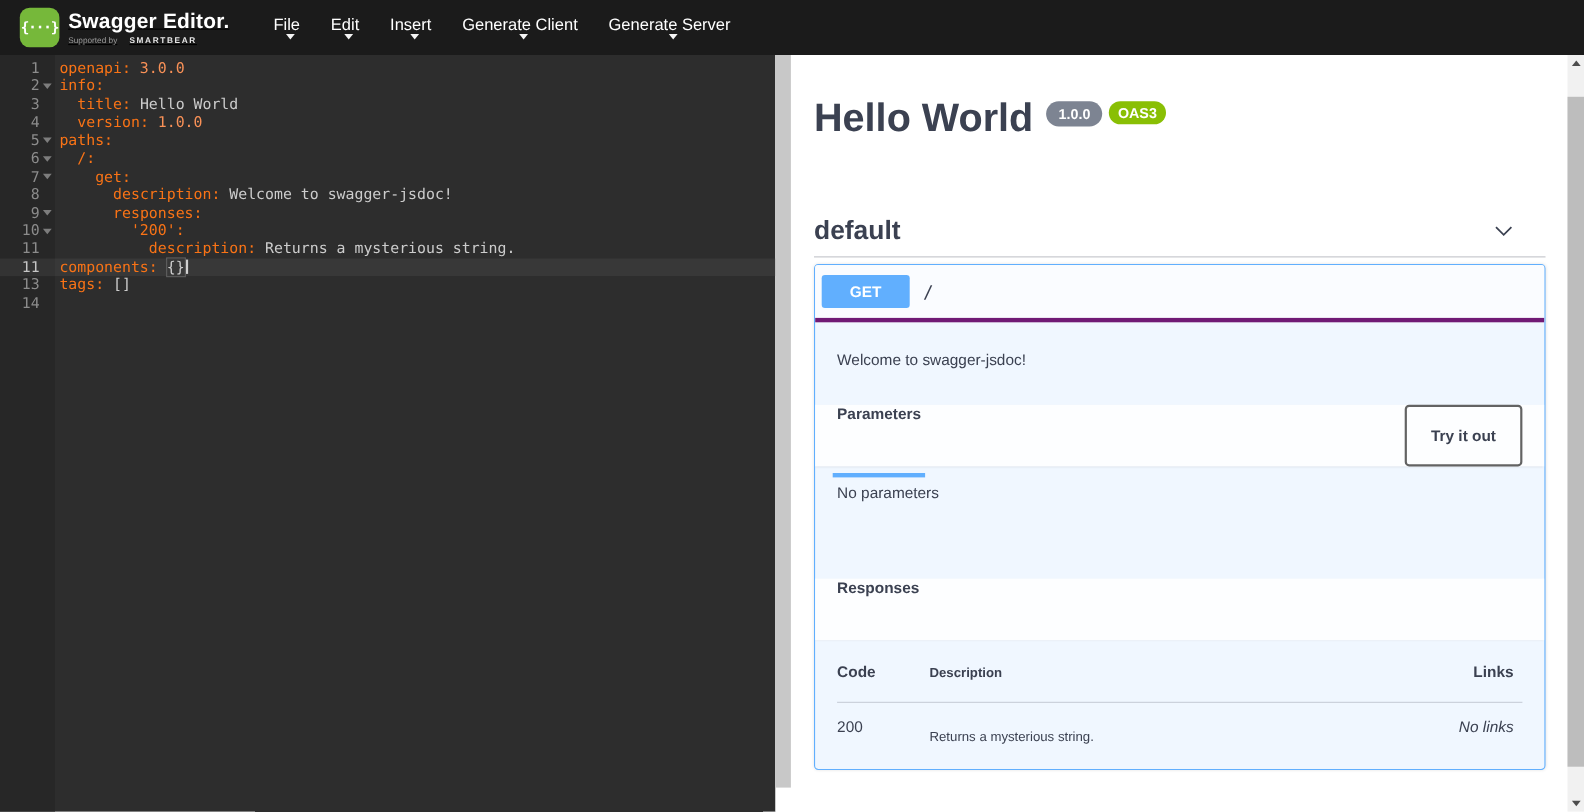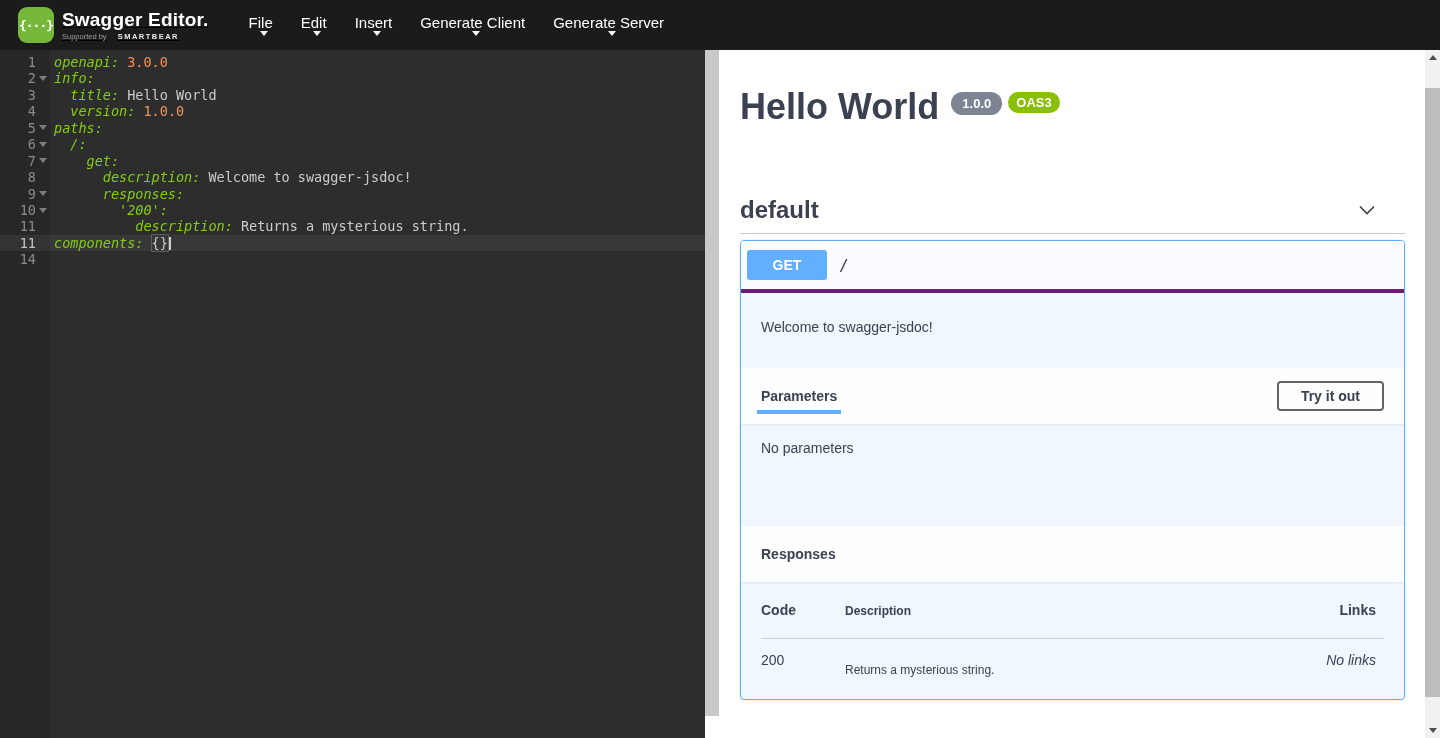--- a/index.html
+++ b/index.html
@@ -38,21 +38,21 @@
                  justify-content:flex-end; align-items:center; padding-right:3px;
                  position:relative; z-index:1; }
   .lnum { display:inline-block; text-align:right; }
   .fold-arrow { width:0; height:0; margin-left:3px;
                 border-left:4px solid transparent; border-right:4px solid transparent;
                 border-top:5px solid #7d7d7d; cursor:pointer; }
   .fold-spacer { width:11px; }
   .code-cell { flex:1; white-space:pre; color:#cccccc; padding-left:4px; }
   .ed-row.active .code-cell { background:#383838; }
   .ed-row.active .gutter-cell { background:#333333; color:#c5c5c5; }
-  .tok-key { color:#84cc16;font-style:italic; }
+  .tok-key { color:#f97316; }
   .tok-num { color:#f99157; }
   .tok-plain { color:#cccccc; }
   .tok-bracket { color:#cccccc; outline:1px solid #5f5f5f; }
   .cursor { display:inline-block; width:0; height:13px; border-left:2px solid #d0d0d0;
             vertical-align:-2px; margin-left:1px; }
 
   
   .splitter { width:14px; background:#fff; position:relative; cursor:col-resize; }
   .splitter-bar { position:absolute; top:0; left:0; right:0; height:666px; background:#c8c8c8; }
 
@@ -77,21 +77,21 @@
              box-shadow:0 0 3px rgba(0,0,0,.12); }
   .op-summary { height:52px; display:flex; align-items:center; padding-left:6px;
                 border-bottom:4px solid #701a75; background:#fafcff; cursor:pointer; }
   .method-badge { width:80px; height:30px; background:#61affe; color:#fff;
                   font-weight:bold; font-size:14px; border-radius:3px;
                   display:flex; align-items:center; justify-content:center; }
   .op-path { margin-left:12px; font-family:"DejaVu Sans Mono", monospace;
              font-size:16px; color:#3b4151; }
   .op-description { height:75px; padding:26px 20px; font-size:14px; color:#3b4151; }
   .sec-header { height:56px; background:rgba(255,255,255,.85); display:flex;
-                align-items:center; justify-content:space-between; padding:0 20px;
+                justify-content:space-between; padding:0 20px;
                 box-shadow:0 1px 2px rgba(0,0,0,.08); }
   .sec-title { font-size:14px; font-weight:bold; color:#3b4151; }
   .tab-param { position:relative; cursor:pointer; }
   .tab-param::after { content:""; position:absolute; left:-4px; right:-4px;
                       bottom:-10px; height:4px; background:#61affe; }
   .tryout-btn { background:transparent; border:2px solid #636363; border-radius:4px;
                 padding:5px 22px; font-size:14px; font-weight:bold; color:#3b4151;
                 font-family:"Liberation Sans", sans-serif; cursor:pointer; }
   .no-params { height:102px; padding:16px 20px; font-size:14px; color:#3b4151; }
   .responses-body { height:131px; padding:18px 20px 0; }
@@ -241,20 +241,27 @@
         </div>
         <div class="ed-row active">
           <div class="gutter-cell">
             <span class="lnum">11</span>
             <span class="fold-spacer"></span>
           </div>
           <div class="code-cell"><span class="tok-key">components: </span><span class="tok-bracket">{}</span><span class="cursor"></span></div>
         </div>
         <div class="ed-row">
           <div class="gutter-cell">
+            <span class="lnum">13</span>
+            <span class="fold-spacer"></span>
+          </div>
+          <div class="code-cell"><span class="tok-key">tags: </span><span class="tok-plain">[]</span></div>
+        </div>
+        <div class="ed-row">
+          <div class="gutter-cell">
             <span class="lnum">14</span>
             <span class="fold-spacer"></span>
           </div>
           <div class="code-cell"></div>
         </div>
       </div>
   </div>
 
   <div class="splitter">
     <div class="splitter-bar"></div>

